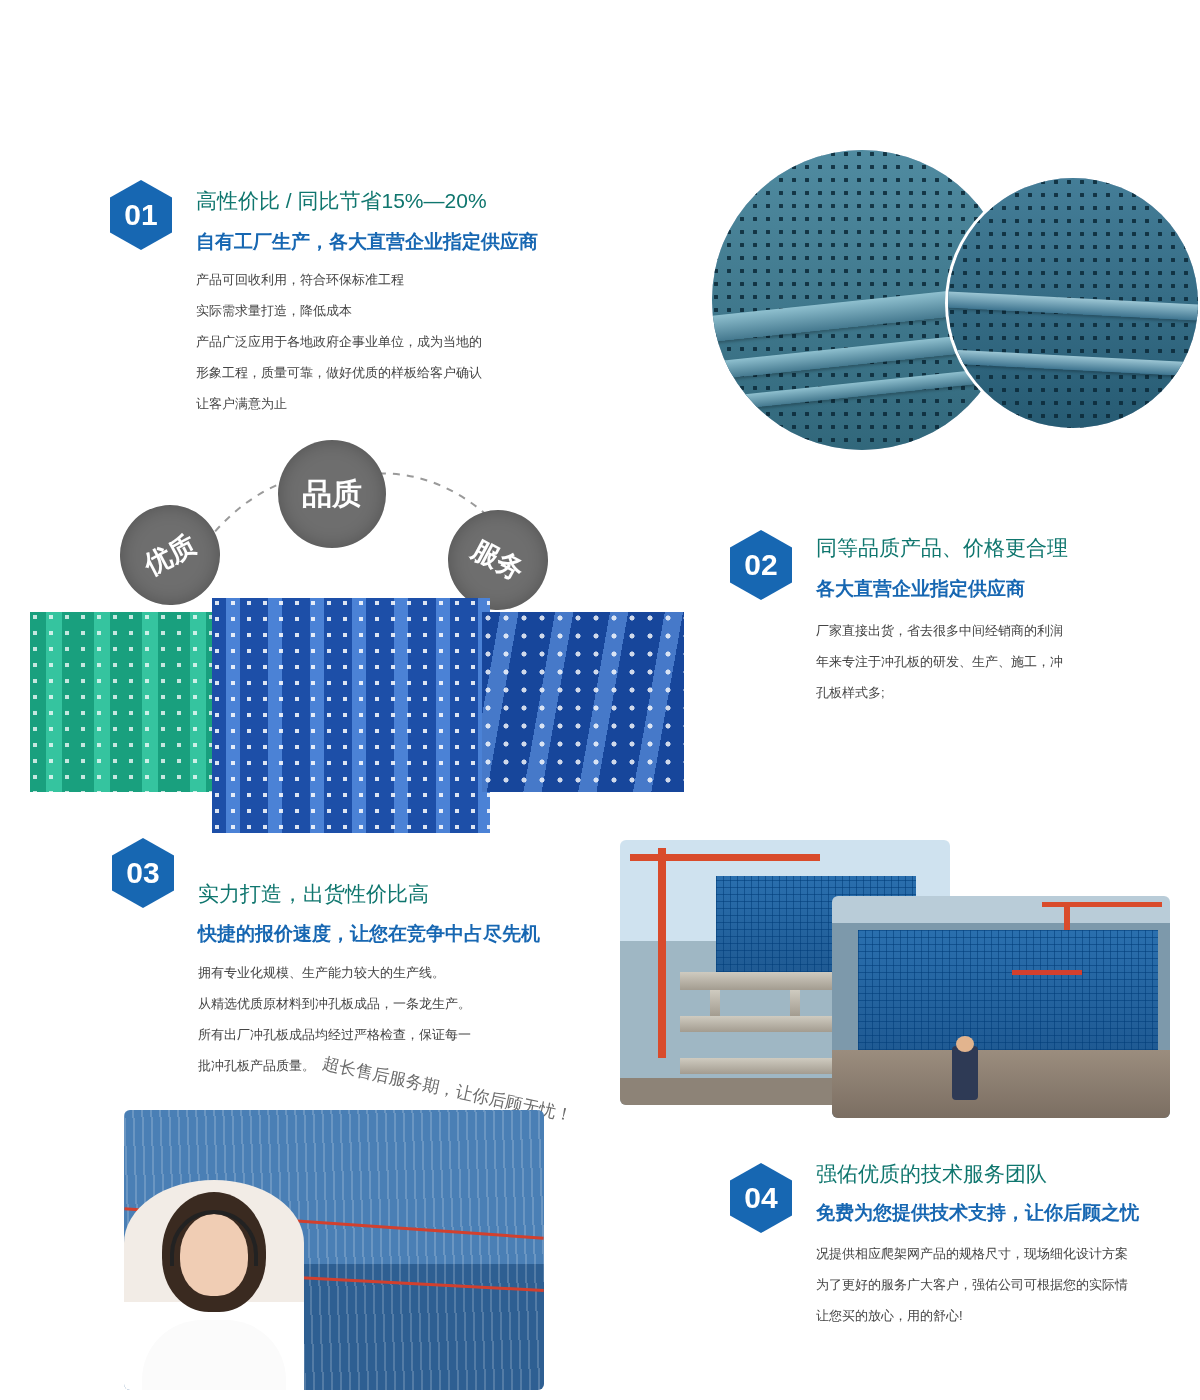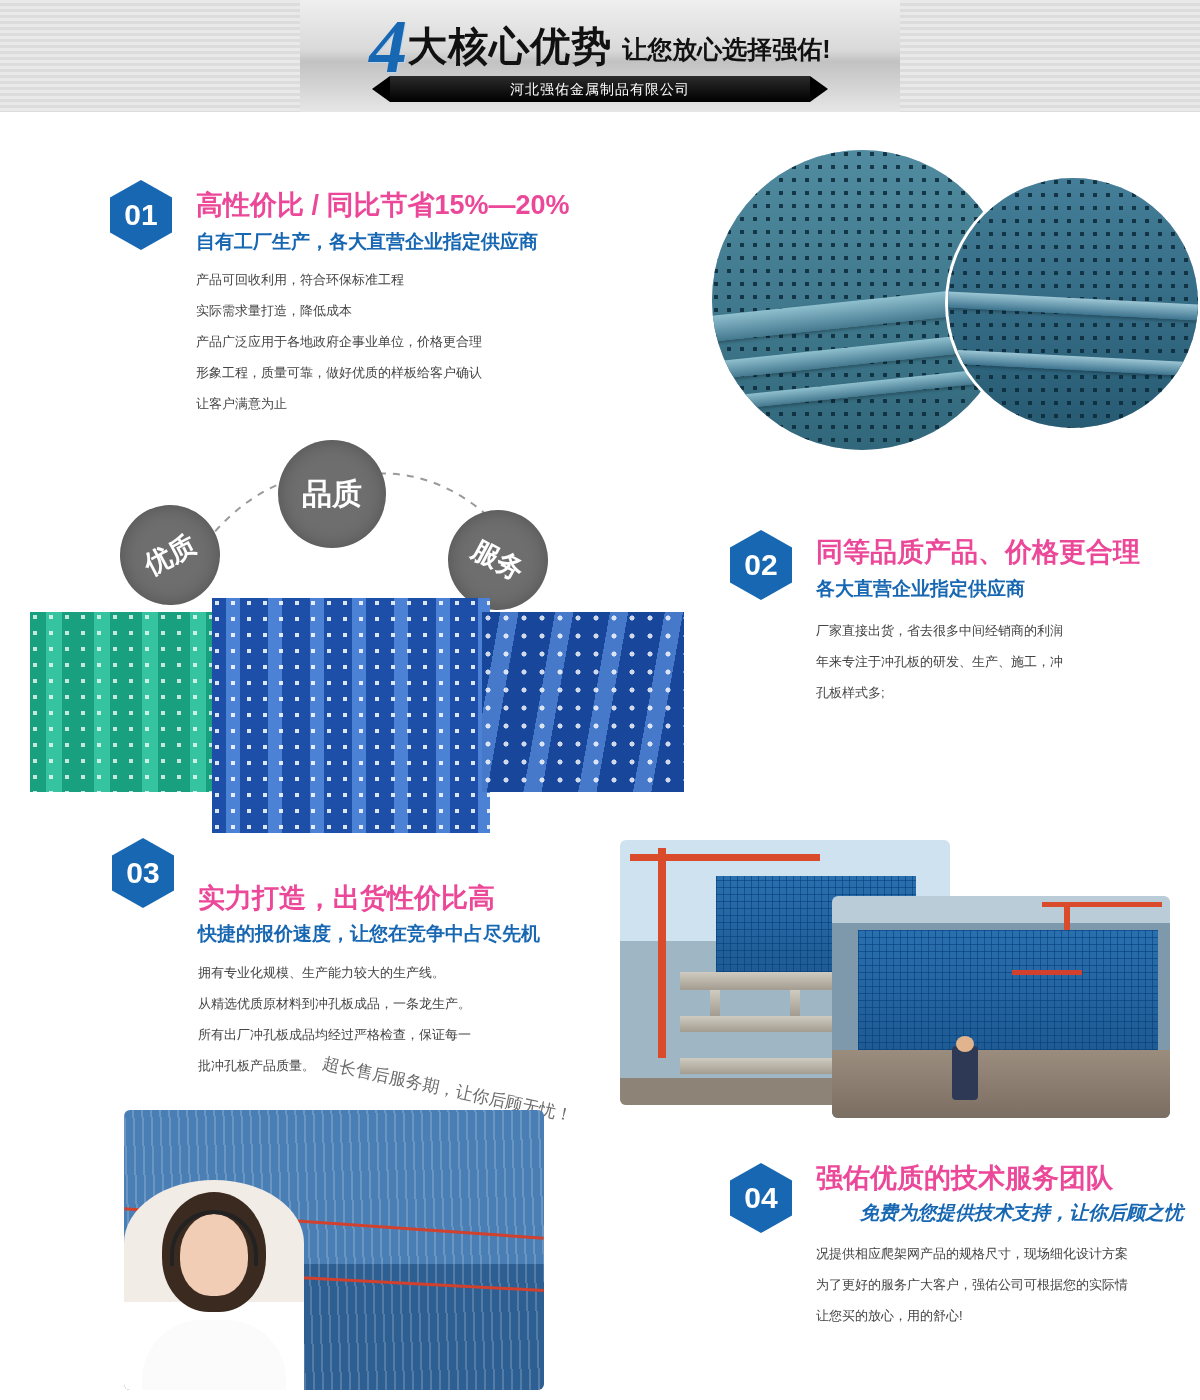--- a/index.html
+++ b/index.html
@@ -63,21 +63,21 @@
     position: absolute;
     width: 62px; height: 70px;
     background: #1767b2;
     clip-path: polygon(50% 0%, 100% 25%, 100% 75%, 50% 100%, 0% 75%, 0% 25%);
     color: #fff; font-size: 30px; font-weight: bold;
     display: flex; align-items: center; justify-content: center;
     letter-spacing: 0px;
   }
   .h-main {
     position: absolute;
-    font-size: 27px; font-weight: bold; color: #ec4899; white-space: nowrap;
+    font-size: 21px; font-weight: normal; color: #0f766e; white-space: nowrap;
   }
   .h-sub {
     position: absolute;
     font-size: 19px; font-weight: bold; color: #1767b2; white-space: nowrap;
   }
   .body-text {
     position: absolute;
     font-size: 13px; color: #444; line-height: 31px;
   }
   .body-text div { white-space: nowrap; }
@@ -193,38 +193,28 @@
     position:absolute; left: 320px; top: 1078px;
     font-size: 17px; color:#6b6b6b; transform: rotate(12deg);
     font-family:"Liberation Serif","DejaVu Serif",serif; white-space:nowrap;
   }
 </style>
 </head>
 <body>
 
 <div class="page">
 
-  <div class="banner">
-    <div class="stripe-left"></div>
-    <div class="stripe-right"></div>
-    <div class="banner-inner">
-      <span class="title-row">
-        <span class="big4">4</span><span class="title-main">大核心优势</span><span class="title-sub">让您放心选择强佑!</span>
-      </span>
-    </div>
-    <div class="ribbon">河北强佑金属制品有限公司</div>
-  </div>
 
   <div class="badge" style="left:110px; top:180px;">01</div>
   <div class="h-main" style="left:196px; top:187px;">高性价比 / 同比节省15%—20%</div>
   <div class="h-sub" style="left:196px; top:229px;">自有工厂生产，各大直营企业指定供应商</div>
   <div class="body-text" style="left:196px; top:264px;">
     <div>产品可回收利用，符合环保标准工程</div>
     <div>实际需求量打造，降低成本</div>
-    <div>产品广泛应用于各地政府企事业单位，价格更合理</div>
+    <div>产品广泛应用于各地政府企事业单位，成为当地的</div>
     <div>形象工程，质量可靠，做好优质的样板给客户确认</div>
     <div>让客户满意为止</div>
   </div>
 
   <div class="photo circle-photo" id="img-circle-a">
     <div class="perf-pattern"></div>
     <div class="band" style="top:150px; transform:rotate(-6deg);"></div>
     <div class="band" style="top:196px; height:18px; transform:rotate(-6deg);"></div>
     <div class="band" style="top:232px; height:14px; transform:rotate(-6deg);"></div>
   </div>
@@ -305,20 +295,20 @@
     <div class="agent">
       <div class="hair"></div>
       <div class="face"></div>
       <div class="headset"></div>
       <div class="shoulders"></div>
     </div>
   </div>
 
   <div class="badge" style="left:730px; top:1163px;">04</div>
   <div class="h-main" style="left:816px; top:1160px;">强佑优质的技术服务团队</div>
-  <div class="h-sub" style="left:860px; top:1200px;font-style:italic;">免费为您提供技术支持，让你后顾之忧</div>
+  <div class="h-sub" style="left:816px; top:1200px;">免费为您提供技术支持，让你后顾之忧</div>
   <div class="body-text" style="left:816px; top:1238px;">
     <div>况提供相应爬架网产品的规格尺寸，现场细化设计方案</div>
     <div>为了更好的服务广大客户，强佑公司可根据您的实际情</div>
     <div>让您买的放心，用的舒心!</div>
   </div>
 
 </div>
 
 </body></html>

